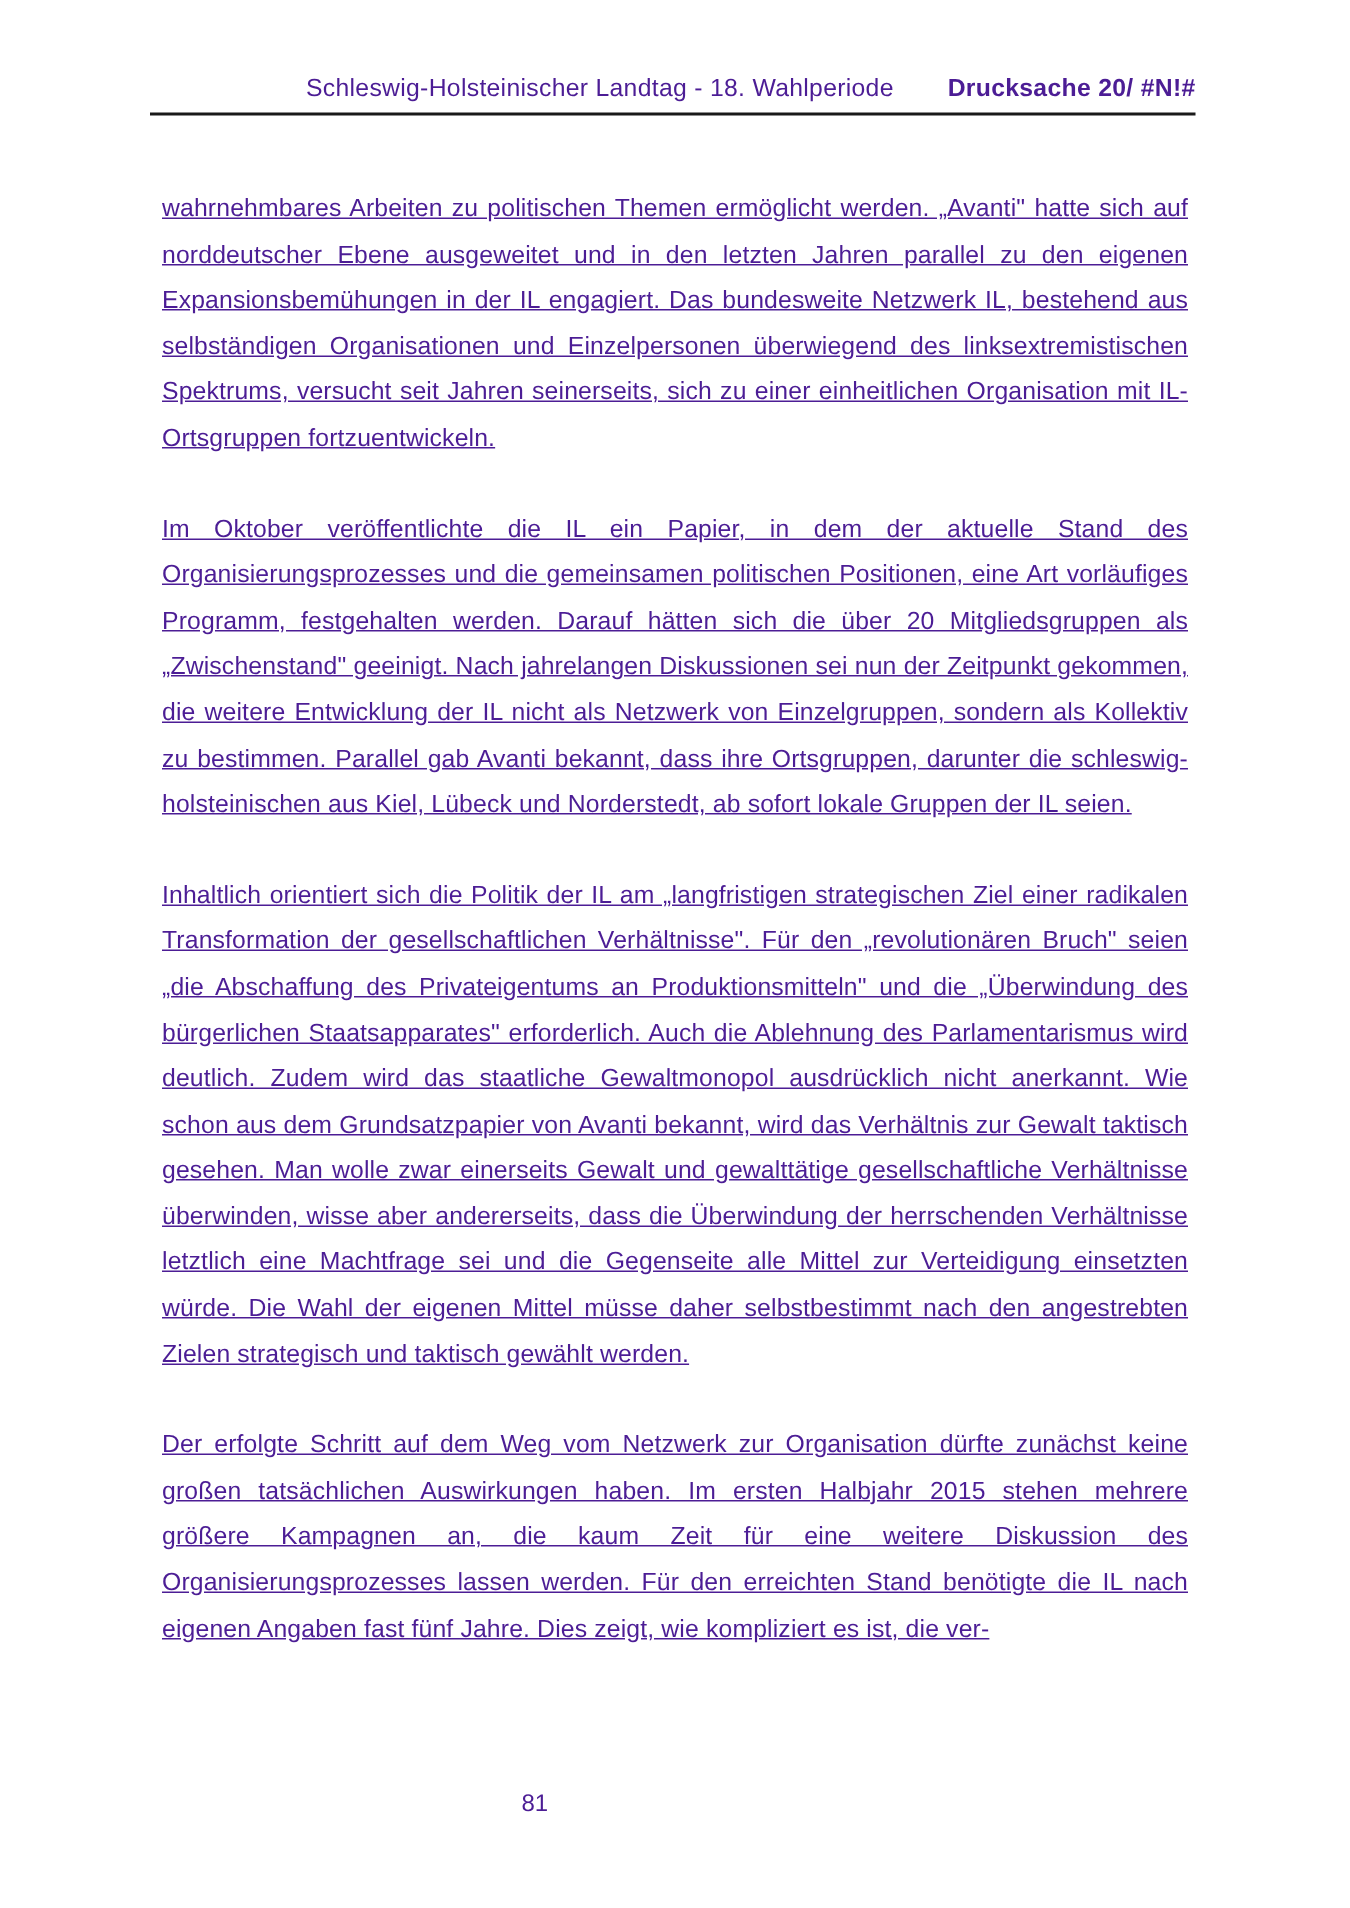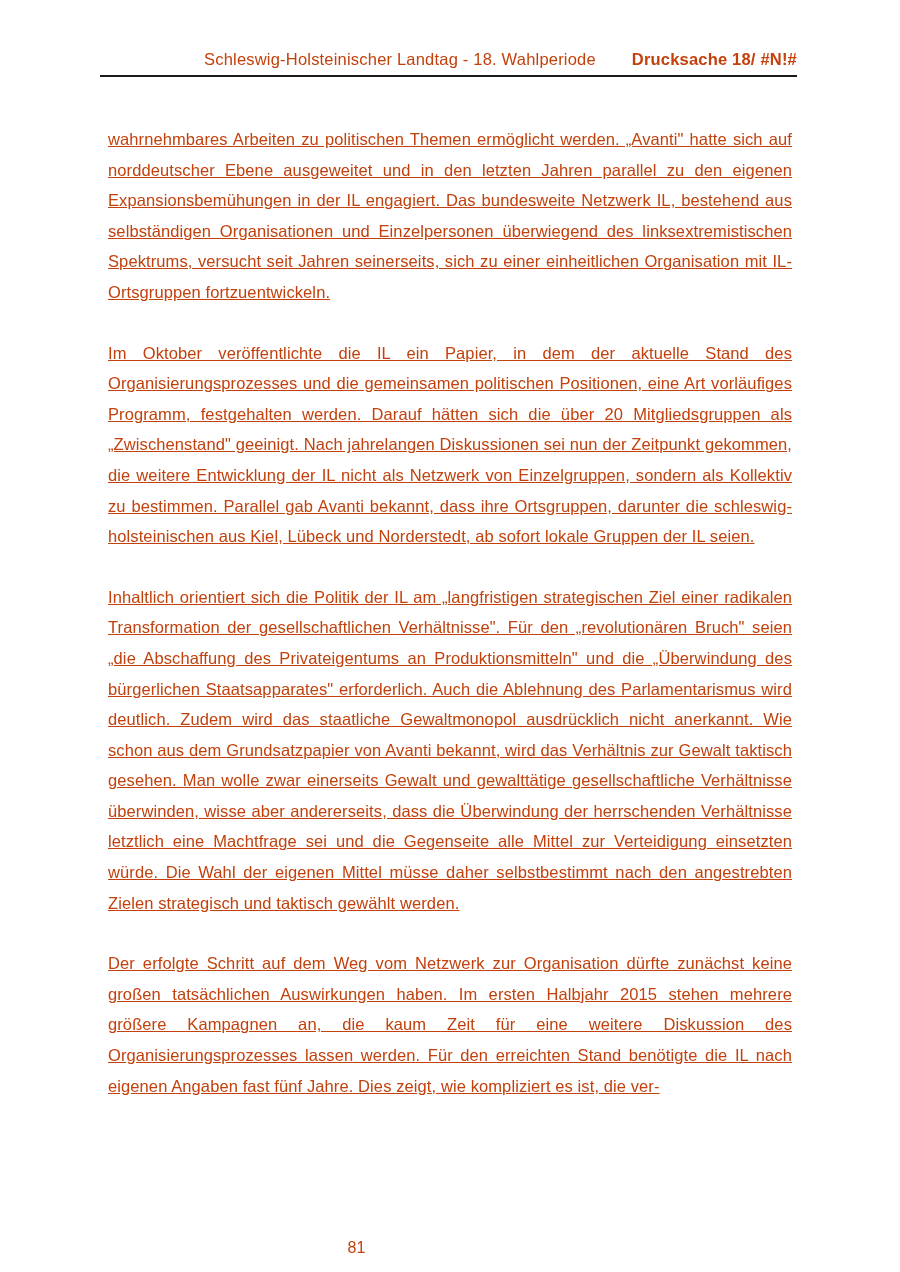--- a/index.html
+++ b/index.html
@@ -5,21 +5,21 @@
   html, body {
     margin: 0;
     padding: 0;
     background: #ffffff;
   }
   .page {
     position: relative;
     width: 900px;
     height: 1272px;
     background: #ffffff;
-    color: #c2410c;
+    color: #4c1d95;
     font-family: "Liberation Sans", "DejaVu Sans", sans-serif;
     overflow: hidden;
   }
   .header {
     position: absolute;
     top: 48px;
     left: 100px;
     right: 103px;
     display: flex;
     align-items: baseline;
@@ -56,36 +56,36 @@
     text-justify: inter-word;
     letter-spacing: 0.1px;
     text-decoration: underline;
   }
   .body-text p {
     margin: 0 0 30px 0;
     padding: 0;
   }
   .page-number {
     position: absolute;
-    top: 1238px;
+    top: 1193px;
     left: 0;
     width: 713px;
     text-align: center;
     font-size: 16px;
     line-height: 20px;
   }
 </style>
 </head>
 <body>
 
 <div class="page">
 
   <div class="header">
     <span class="header-left">Schleswig-Holsteinischer Landtag - 18. Wahlperiode</span>
-    <span class="header-right">Drucksache 18/ #N!#</span>
+    <span class="header-right">Drucksache 20/ #N!#</span>
   </div>
 
   <div class="rule"></div>
 
   <div class="body-text">
     <p>wahrnehmbares Arbeiten zu politischen Themen ermöglicht werden. „Avanti" hatte sich auf norddeutscher Ebene ausgeweitet und in den letzten Jahren parallel zu den eigenen Expansionsbemühungen in der IL engagiert. Das bundesweite Netzwerk IL, bestehend aus selbständigen Organisationen und Einzelpersonen überwiegend des linksextremistischen Spektrums, versucht seit Jahren seinerseits, sich zu einer einheitlichen Organisation mit IL-Ortsgruppen fortzuentwickeln.</p>
     <p>Im Oktober veröffentlichte die IL ein Papier, in dem der aktuelle Stand des Organisierungsprozesses und die gemeinsamen politischen Positionen, eine Art vorläufiges Programm, festgehalten werden. Darauf hätten sich die über 20 Mitgliedsgruppen als „Zwischenstand" geeinigt. Nach jahrelangen Diskussionen sei nun der Zeitpunkt gekommen, die weitere Entwicklung der IL nicht als Netzwerk von Einzelgruppen, sondern als Kollektiv zu bestimmen. Parallel gab Avanti bekannt, dass ihre Ortsgruppen, darunter die schleswig-holsteinischen aus Kiel, Lübeck und Norderstedt, ab sofort lokale Gruppen der IL seien.</p>
     <p>Inhaltlich orientiert sich die Politik der IL am „langfristigen strategischen Ziel einer radikalen Transformation der gesellschaftlichen Verhältnisse". Für den „revolutionären Bruch" seien „die Abschaffung des Privateigentums an Produktionsmitteln" und die „Überwindung des bürgerlichen Staatsapparates" erforderlich. Auch die Ablehnung des Parlamentarismus wird deutlich. Zudem wird das staatliche Gewaltmonopol ausdrücklich nicht anerkannt. Wie schon aus dem Grundsatzpapier von Avanti bekannt, wird das Verhältnis zur Gewalt taktisch gesehen. Man wolle zwar einerseits Gewalt und gewalttätige gesellschaftliche Verhältnisse überwinden, wisse aber andererseits, dass die Überwindung der herrschenden Verhältnisse letztlich eine Machtfrage sei und die Gegenseite alle Mittel zur Verteidigung einsetzten würde. Die Wahl der eigenen Mittel müsse daher selbstbestimmt nach den angestrebten Zielen strategisch und taktisch gewählt werden.</p>
     <p>Der erfolgte Schritt auf dem Weg vom Netzwerk zur Organisation dürfte zunächst keine großen tatsächlichen Auswirkungen haben. Im ersten Halbjahr 2015 stehen mehrere größere Kampagnen an, die kaum Zeit für eine weitere Diskussion des Organisierungsprozesses lassen werden. Für den erreichten Stand benötigte die IL nach eigenen Angaben fast fünf Jahre. Dies zeigt, wie kompliziert es ist, die ver-</p>
   </div>

